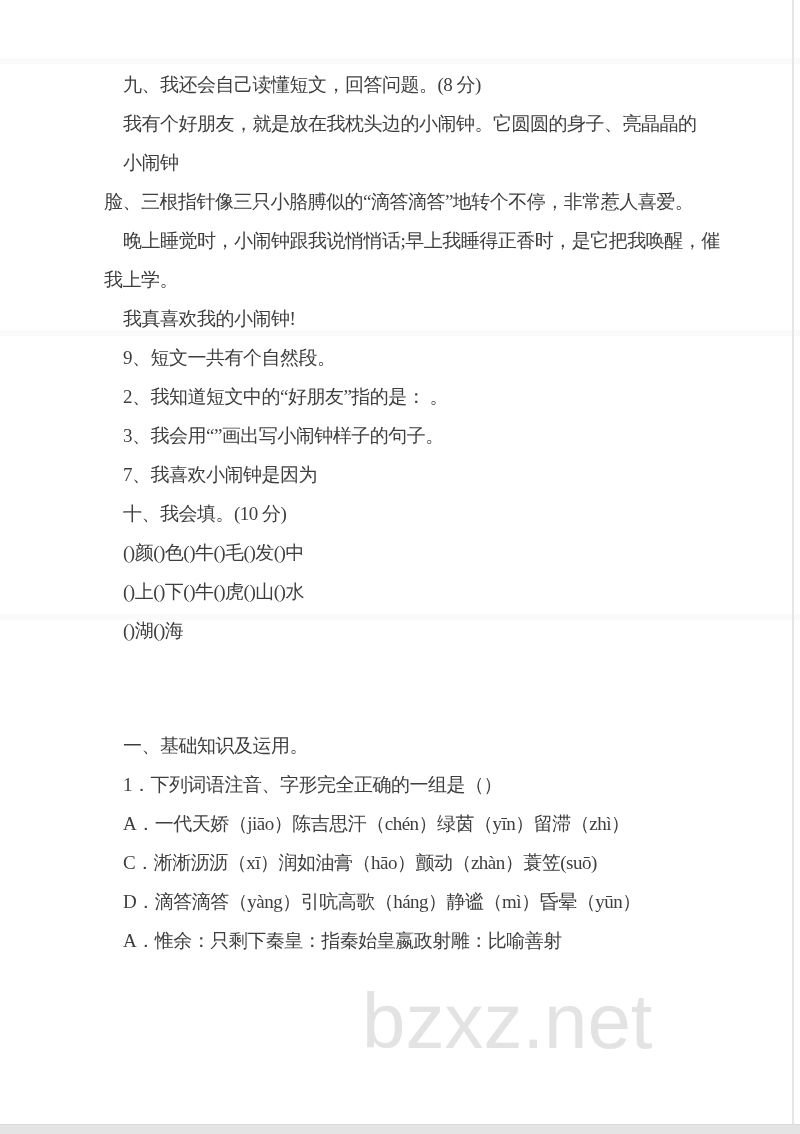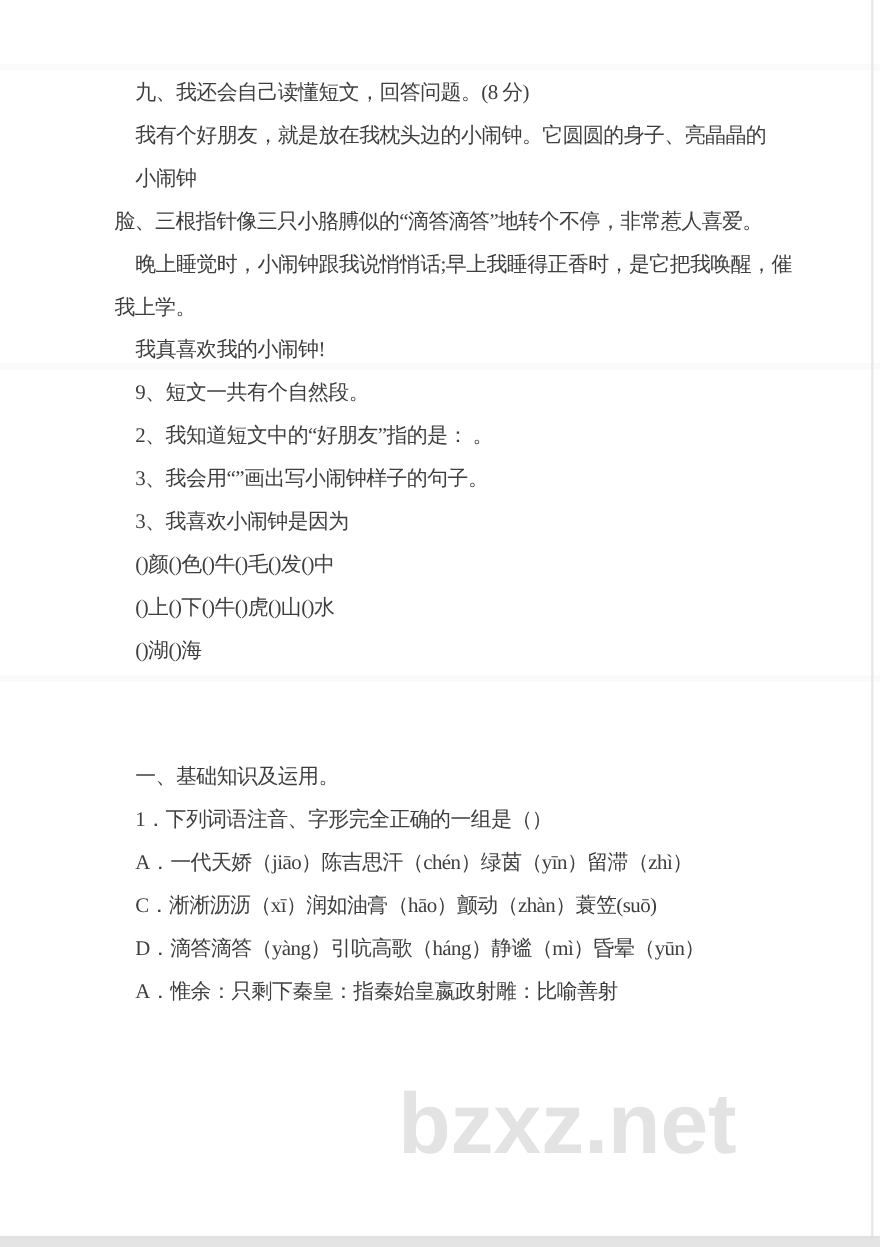--- a/index.html
+++ b/index.html
@@ -14,21 +14,21 @@
   .scan-band {
     position: absolute; left: 0; right: 0; height: 6px;
     background: rgba(0,0,0,0.02); z-index: 0;
   }
   .watermark {
     position: absolute;
     left: 362px;
     top: 982px;
     z-index: 1;
     font-family: "Liberation Sans", "DejaVu Sans", sans-serif;
-    font-weight: bold;
+    font-weight: normal;
     font-size: 78px;
     line-height: 1;
     letter-spacing: 0px;
     color: #e3e3e3;
     user-select: none;
   }
   .content {
     position: absolute;
     left: 104px;
     top: 65px;
@@ -76,21 +76,22 @@
     <div class="line indent">九、我还会自己读懂短文，回答问题。(8 分)</div>
     <div class="line indent">我有个好朋友，就是放在我枕头边的小闹钟。它圆圆的身子、亮晶晶的</div>
     <div class="line indent">小闹钟</div>
     <div class="line">脸、三根指针像三只小胳膊似的“滴答滴答”地转个不停，非常惹人喜爱。</div>
     <div class="line indent">晚上睡觉时，小闹钟跟我说悄悄话;早上我睡得正香时，是它把我唤醒，催</div>
     <div class="line">我上学。</div>
     <div class="line indent">我真喜欢我的小闹钟!</div>
     <div class="line indent">9、短文一共有个自然段。</div>
     <div class="line indent">2、我知道短文中的“好朋友”指的是： 。</div>
     <div class="line indent">3、我会用“”画出写小闹钟样子的句子。</div>
-    <div class="line indent">3、我喜欢小闹钟是因为</div>
+    <div class="line indent">7、我喜欢小闹钟是因为</div>
+    <div class="line indent">十、我会填。(10 分)</div>
     <div class="line indent">()颜()色()牛()毛()发()中</div>
     <div class="line indent">()上()下()牛()虎()山()水</div>
     <div class="line indent">()湖()海</div>
 
     <div class="gap"></div>
 
     <div class="line indent">一、基础知识及运用。</div>
     <div class="line indent">1．下列词语注音、字形完全正确的一组是（）</div>
     <div class="line indent">A．一代天娇（jiāo）陈吉思汗（chén）绿茵（yīn）留滞（zhì）</div>
     <div class="line indent">C．淅淅沥沥（xī）润如油膏（hāo）颤动（zhàn）蓑笠(suō)</div>

